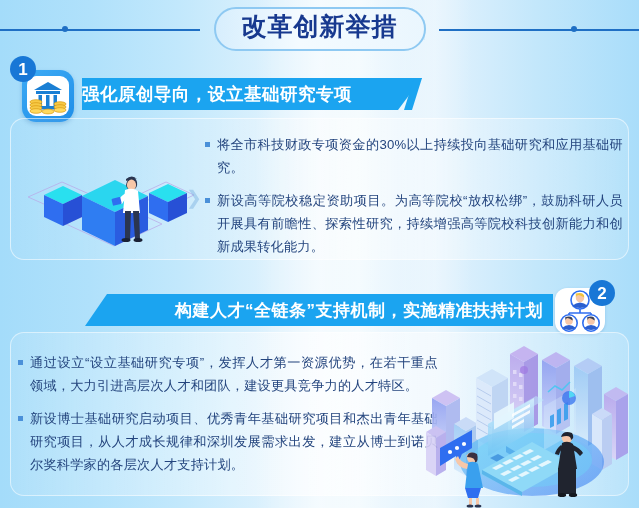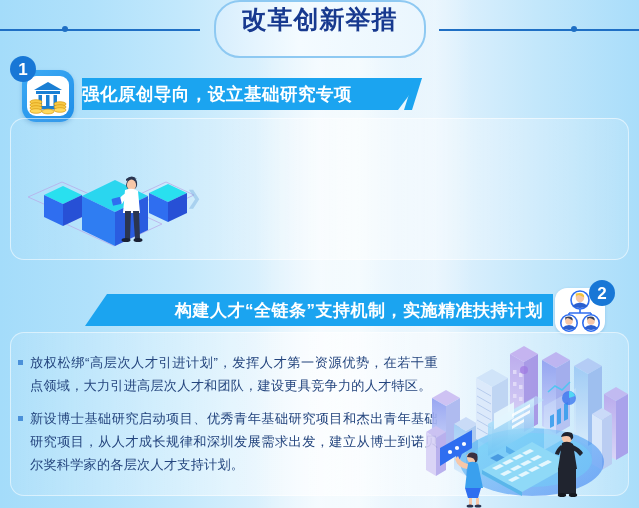--- a/index.html
+++ b/index.html
@@ -43,21 +43,21 @@
   .title-line.left{ left:0; width:200px; }
   .title-line.right{ right:0; width:200px; }
   .title-dot{
     position:absolute; top:25.5px; width:6px; height:6px;
     border-radius:50%; background:#1f6fc4;
   }
   .title-dot.left{ left:62px; }
   .title-dot.right{ right:62px; }
   .title-pill{
     position:relative; z-index:3;
-    padding:4px 26px 23px;
+    padding:4px 26px 9px;
     border:2px solid #8ec9f2;
     border-radius:26px;
     background:linear-gradient(90deg,#d7eefd,#f4fbff 40%,#eaf6fe);
     display:flex; align-items:center; justify-content:flex-end;
   }
   .title-pill .txt{
     font-size:25px; font-weight:bold; letter-spacing:1px;
     color:#17398f; line-height:1.1; white-space:nowrap;
   }
   
@@ -275,20 +275,30 @@
         <path d="M117 61 l6 0 l1 28 l-5 0 z" fill="#2b3550"></path>
 
         <ellipse cx="110" cy="90" rx="4.5" ry="2" fill="#1a2135"></ellipse>
         <ellipse cx="122" cy="90" rx="4.5" ry="2" fill="#1a2135"></ellipse>
       </g>
     </svg>
   </div>
 
   <div class="chevron-deco">❯</div>
 
+  <div class="body1">
+    <div class="bullet-row">
+      <span class="bullet-dot"></span>
+      <span class="bullet-txt">将全市科技财政专项资金的30%以上持续投向基础研究和应用基础研究。</span>
+    </div>
+    <div class="bullet-row">
+      <span class="bullet-dot"></span>
+      <span class="bullet-txt">新设高等院校稳定资助项目。为高等院校“放权松绑”，鼓励科研人员开展具有前瞻性、探索性研究，持续增强高等院校科技创新能力和创新成果转化能力。</span>
+    </div>
+  </div>
 
   <div class="sec2-head">
     <div class="banner2">
       <span class="txt">构建人才“全链条”支持机制，实施精准扶持计划</span>
     </div>
     <div class="badge-box2">
       <svg width="50" height="46" viewBox="0 0 50 46">
         <line x1="25" y1="19" x2="25" y2="25" stroke="#2f6ef0" stroke-width="1.6"></line>
         <line x1="14" y1="25" x2="36" y2="25" stroke="#2f6ef0" stroke-width="1.6"></line>
         <line x1="14" y1="25" x2="14" y2="29" stroke="#2f6ef0" stroke-width="1.6"></line>
@@ -317,21 +327,21 @@
       </svg>
     </div>
     <div class="num-bubble n2">2</div>
   </div>
 
   <div class="sec2-card"></div>
 
   <div class="body2">
     <div class="bullet-row">
       <span class="bullet-dot"></span>
-      <span class="bullet-txt">放权松绑“高层次人才引进计划”，发挥人才第一资源优势，在若干重点领域，大力引进高层次人才和团队，建设更具竞争力的人才特区。</span>
+      <span class="bullet-txt">通过设立“设立基础研究专项”，发挥人才第一资源优势，在若干重点领域，大力引进高层次人才和团队，建设更具竞争力的人才特区。</span>
     </div>
     <div class="bullet-row">
       <span class="bullet-dot"></span>
       <span class="bullet-txt">新设博士基础研究启动项目、优秀青年基础研究项目和杰出青年基础研究项目，从人才成长规律和深圳发展需求出发，建立从博士到诺贝尔奖科学家的各层次人才支持计划。</span>
     </div>
   </div>
 
   <div class="iso2">
     <svg width="215" height="168" viewBox="0 0 215 168">
       <defs>

